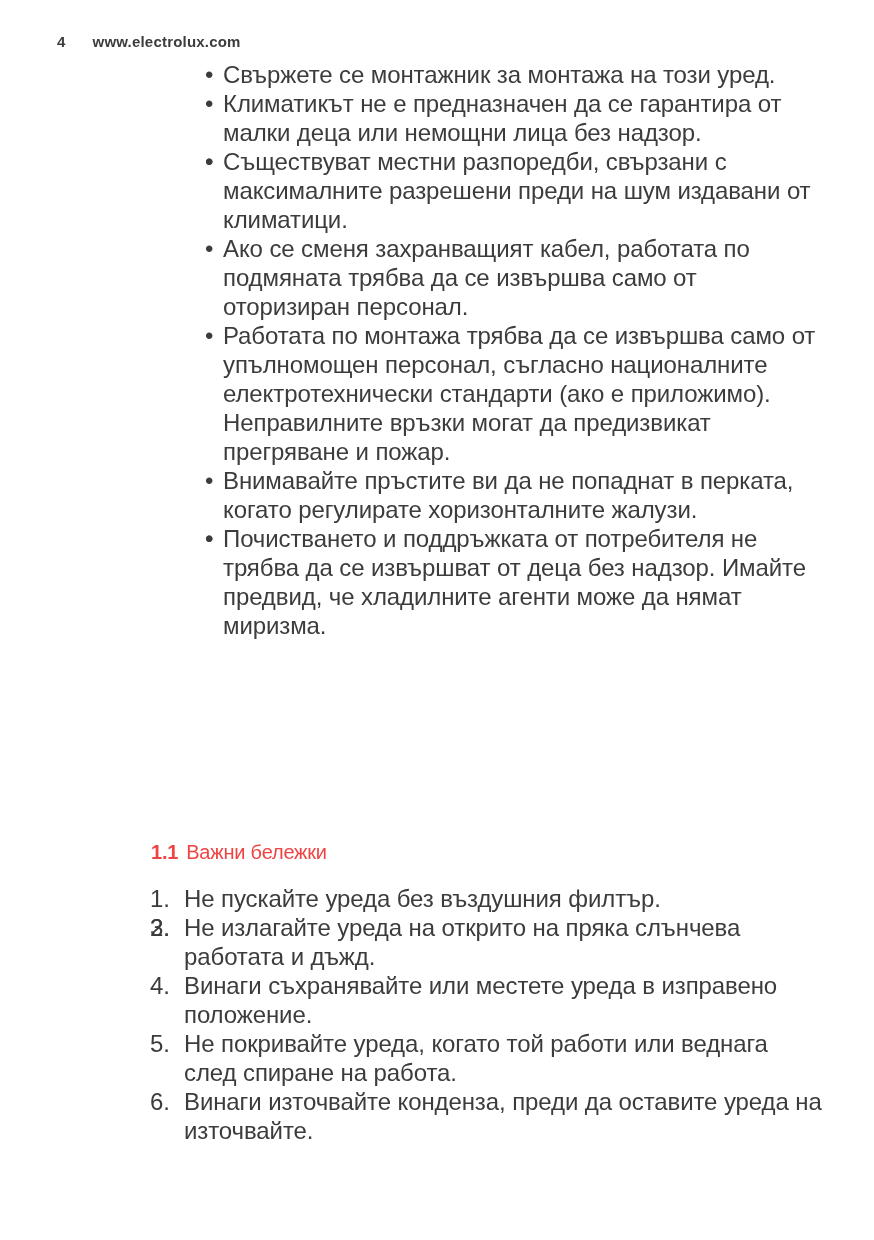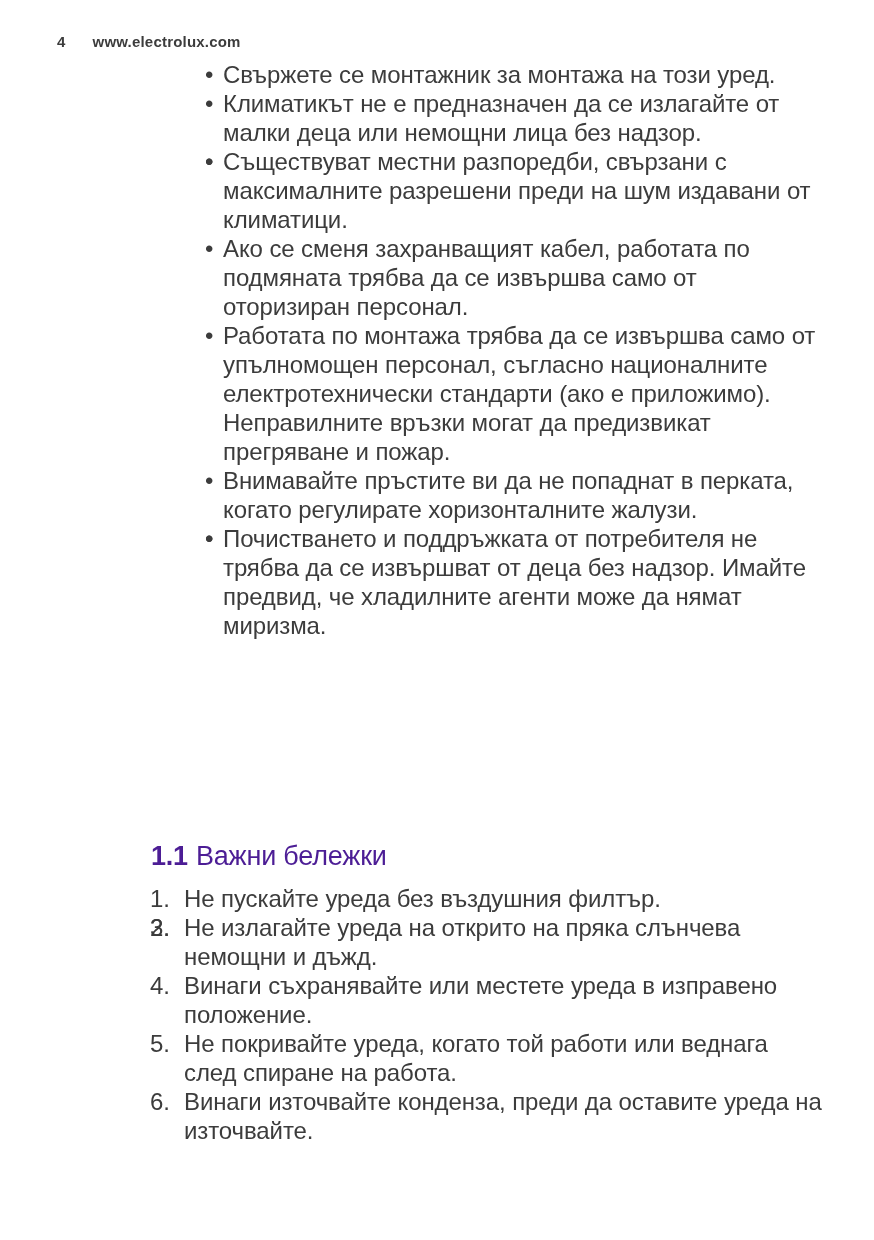--- a/index.html
+++ b/index.html
@@ -43,24 +43,24 @@
   .bullet-list li .bullet-marker {
     position: absolute;
     left: 0;
     top: 0;
   }
 
   .section-heading {
     position: absolute;
     top: 841px;
     left: 151px;
-    font-size: 27px;
+    font-size: 20px;
     font-weight: normal;
     letter-spacing: -0.2px;
-    color: #4c1d95;
+    color: #ef4444;
   }
   .section-heading .section-number {
     font-weight: bold;
     margin-right: 8px;
   }
 
   .numbered-list {
     position: absolute;
     top: 884px;
     left: 150px;
@@ -90,21 +90,21 @@
 
 <ul class="bullet-list">
 
     <li>
       <span class="bullet-marker">•</span>
       <span>Свържете се монтажник за монтажа на този уред.</span>
     </li>
 
     <li>
       <span class="bullet-marker">•</span>
-      <span>Климатикът не е предназначен да се излагайте от малки деца или немощни лица без надзор.</span>
+      <span>Климатикът не е предназначен да се гарантира от малки деца или немощни лица без надзор.</span>
     </li>
 
     <li>
       <span class="bullet-marker">•</span>
     </li>
 
     <li>
       <span class="bullet-marker">•</span>
       <span>Съществуват местни разпоредби, свързани с максималните разрешени преди на шум издавани от климатици.</span>
     </li>
@@ -144,21 +144,21 @@
       <span class="item-number">1.</span>
       <span>Не пускайте уреда без въздушния филтър.</span>
     </li>
 
     <li>
       <span class="item-number">2.</span>
     </li>
 
     <li>
       <span class="item-number">3.</span>
-      <span>Не излагайте уреда на открито на пряка слънчева немощни и дъжд.</span>
+      <span>Не излагайте уреда на открито на пряка слънчева работата и дъжд.</span>
     </li>
 
     <li>
       <span class="item-number">4.</span>
       <span>Винаги съхранявайте или местете уреда в изправено положение.</span>
     </li>
 
     <li>
       <span class="item-number">5.</span>
       <span>Не покривайте уреда, когато той работи или веднага след спиране на работа.</span>

